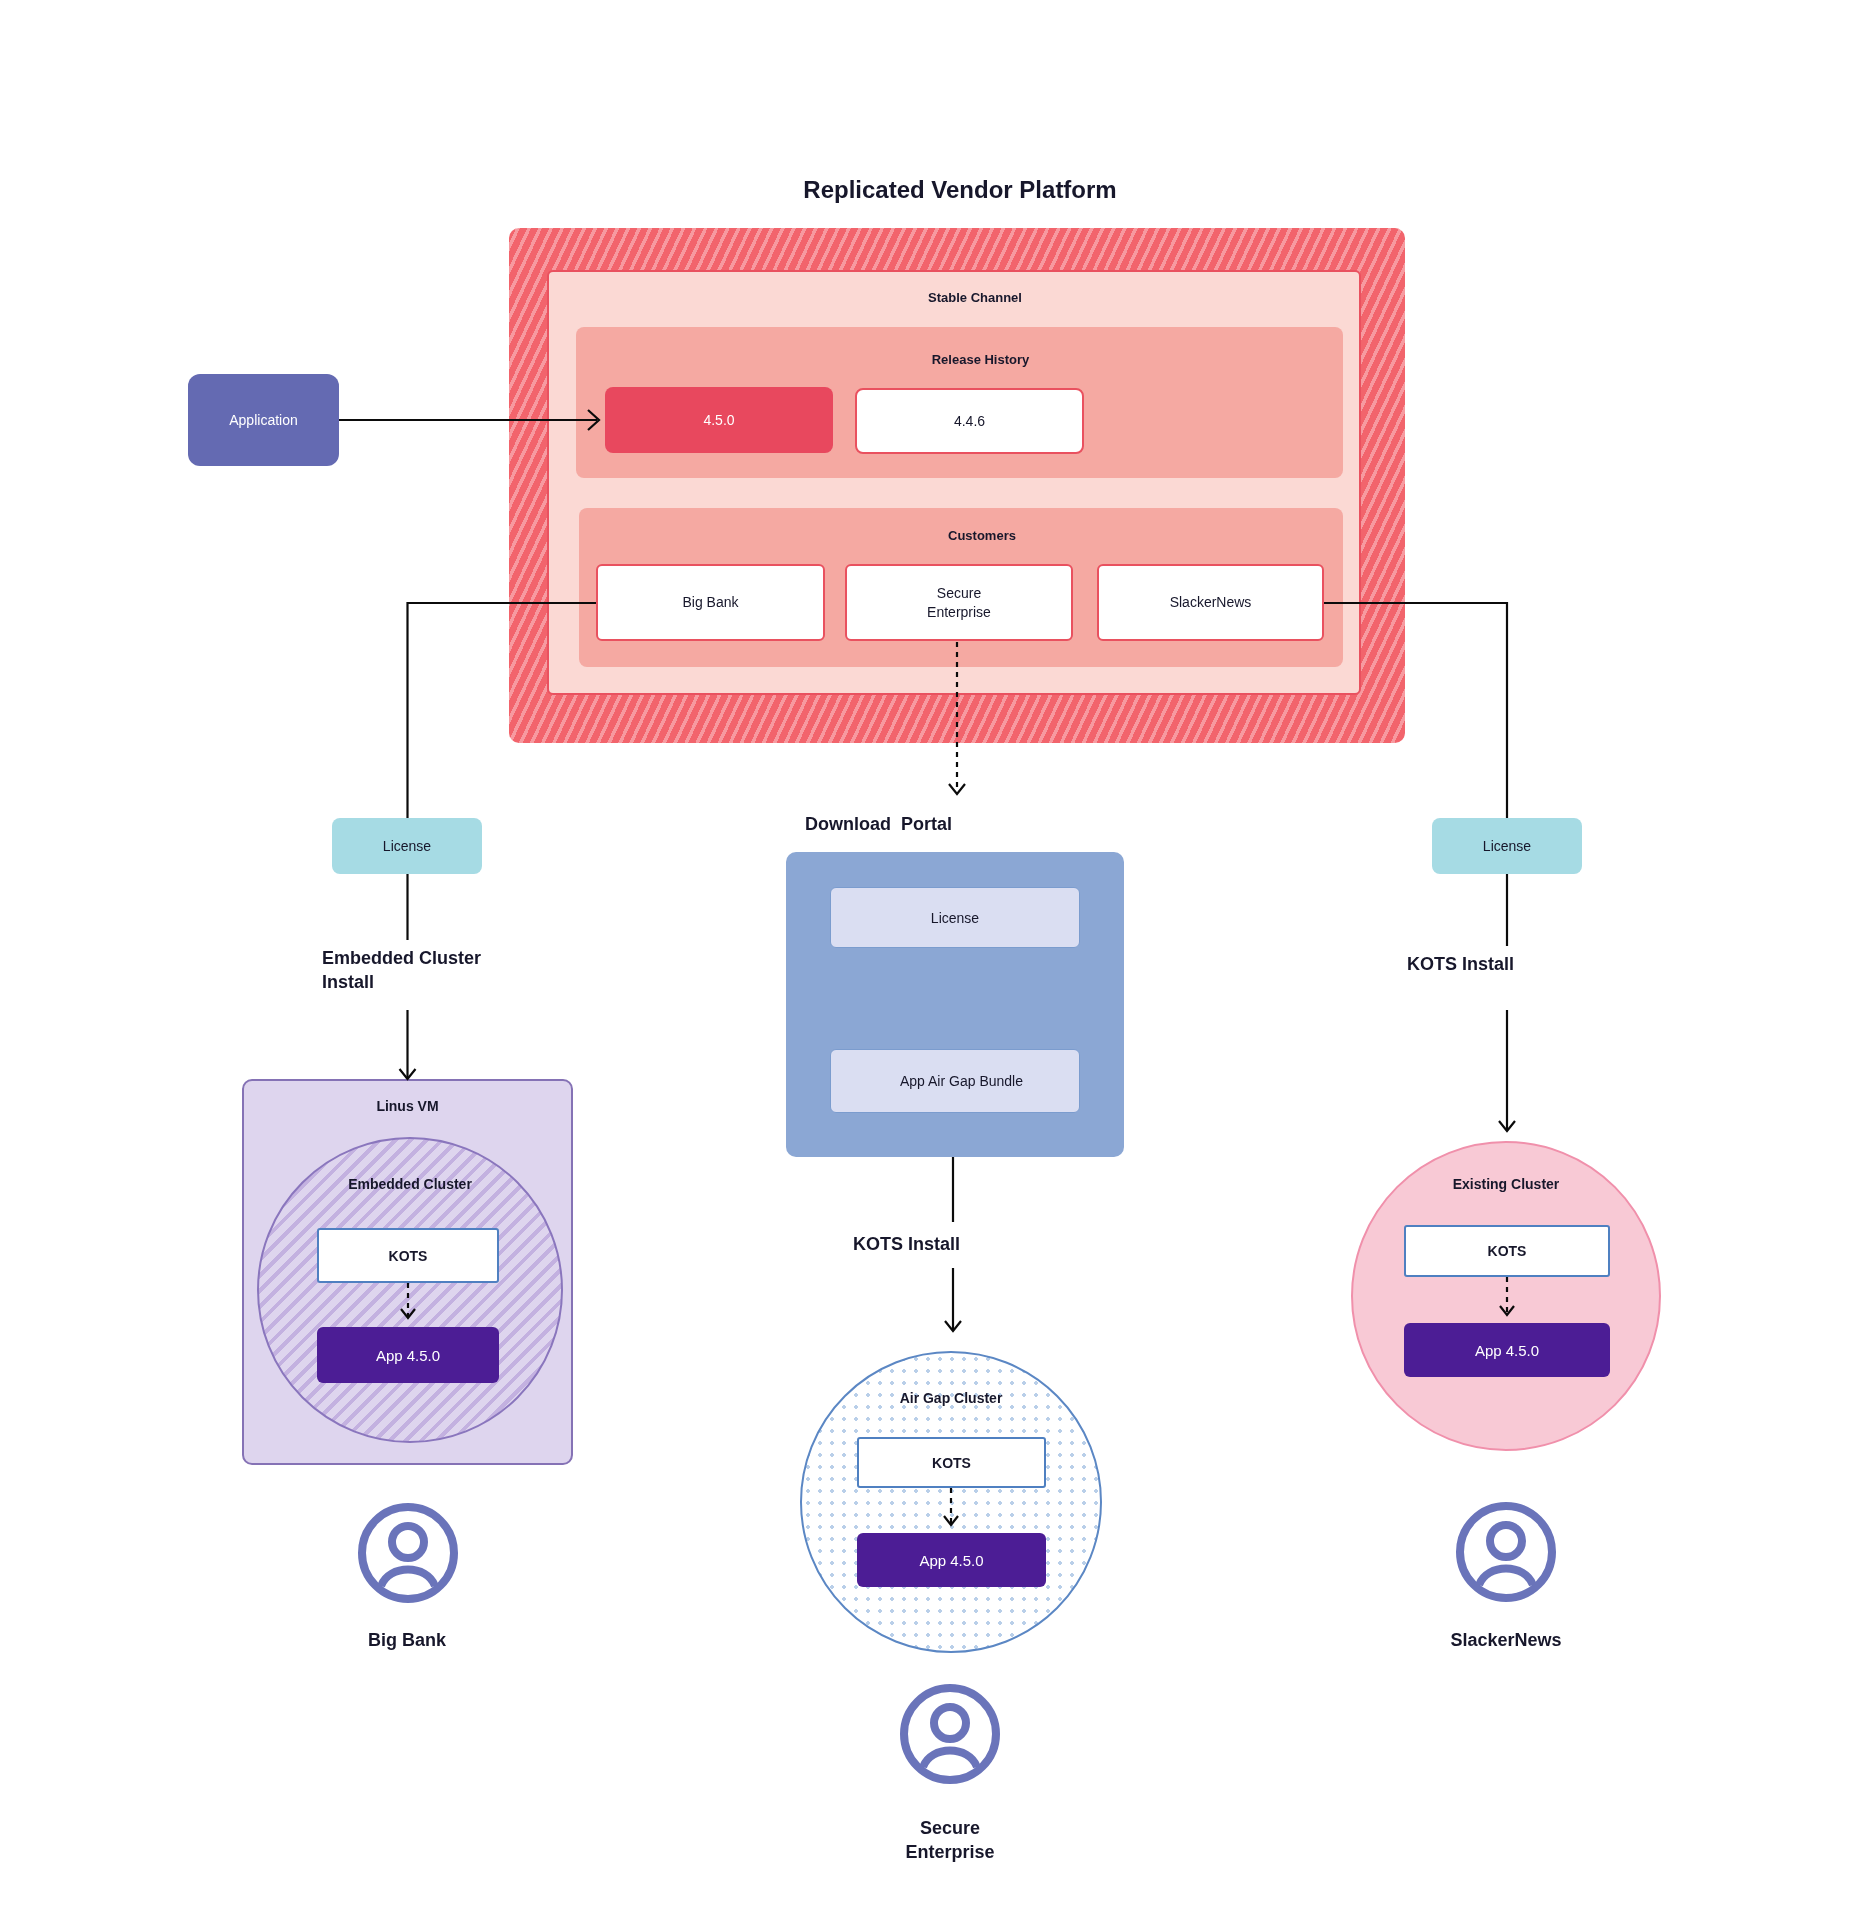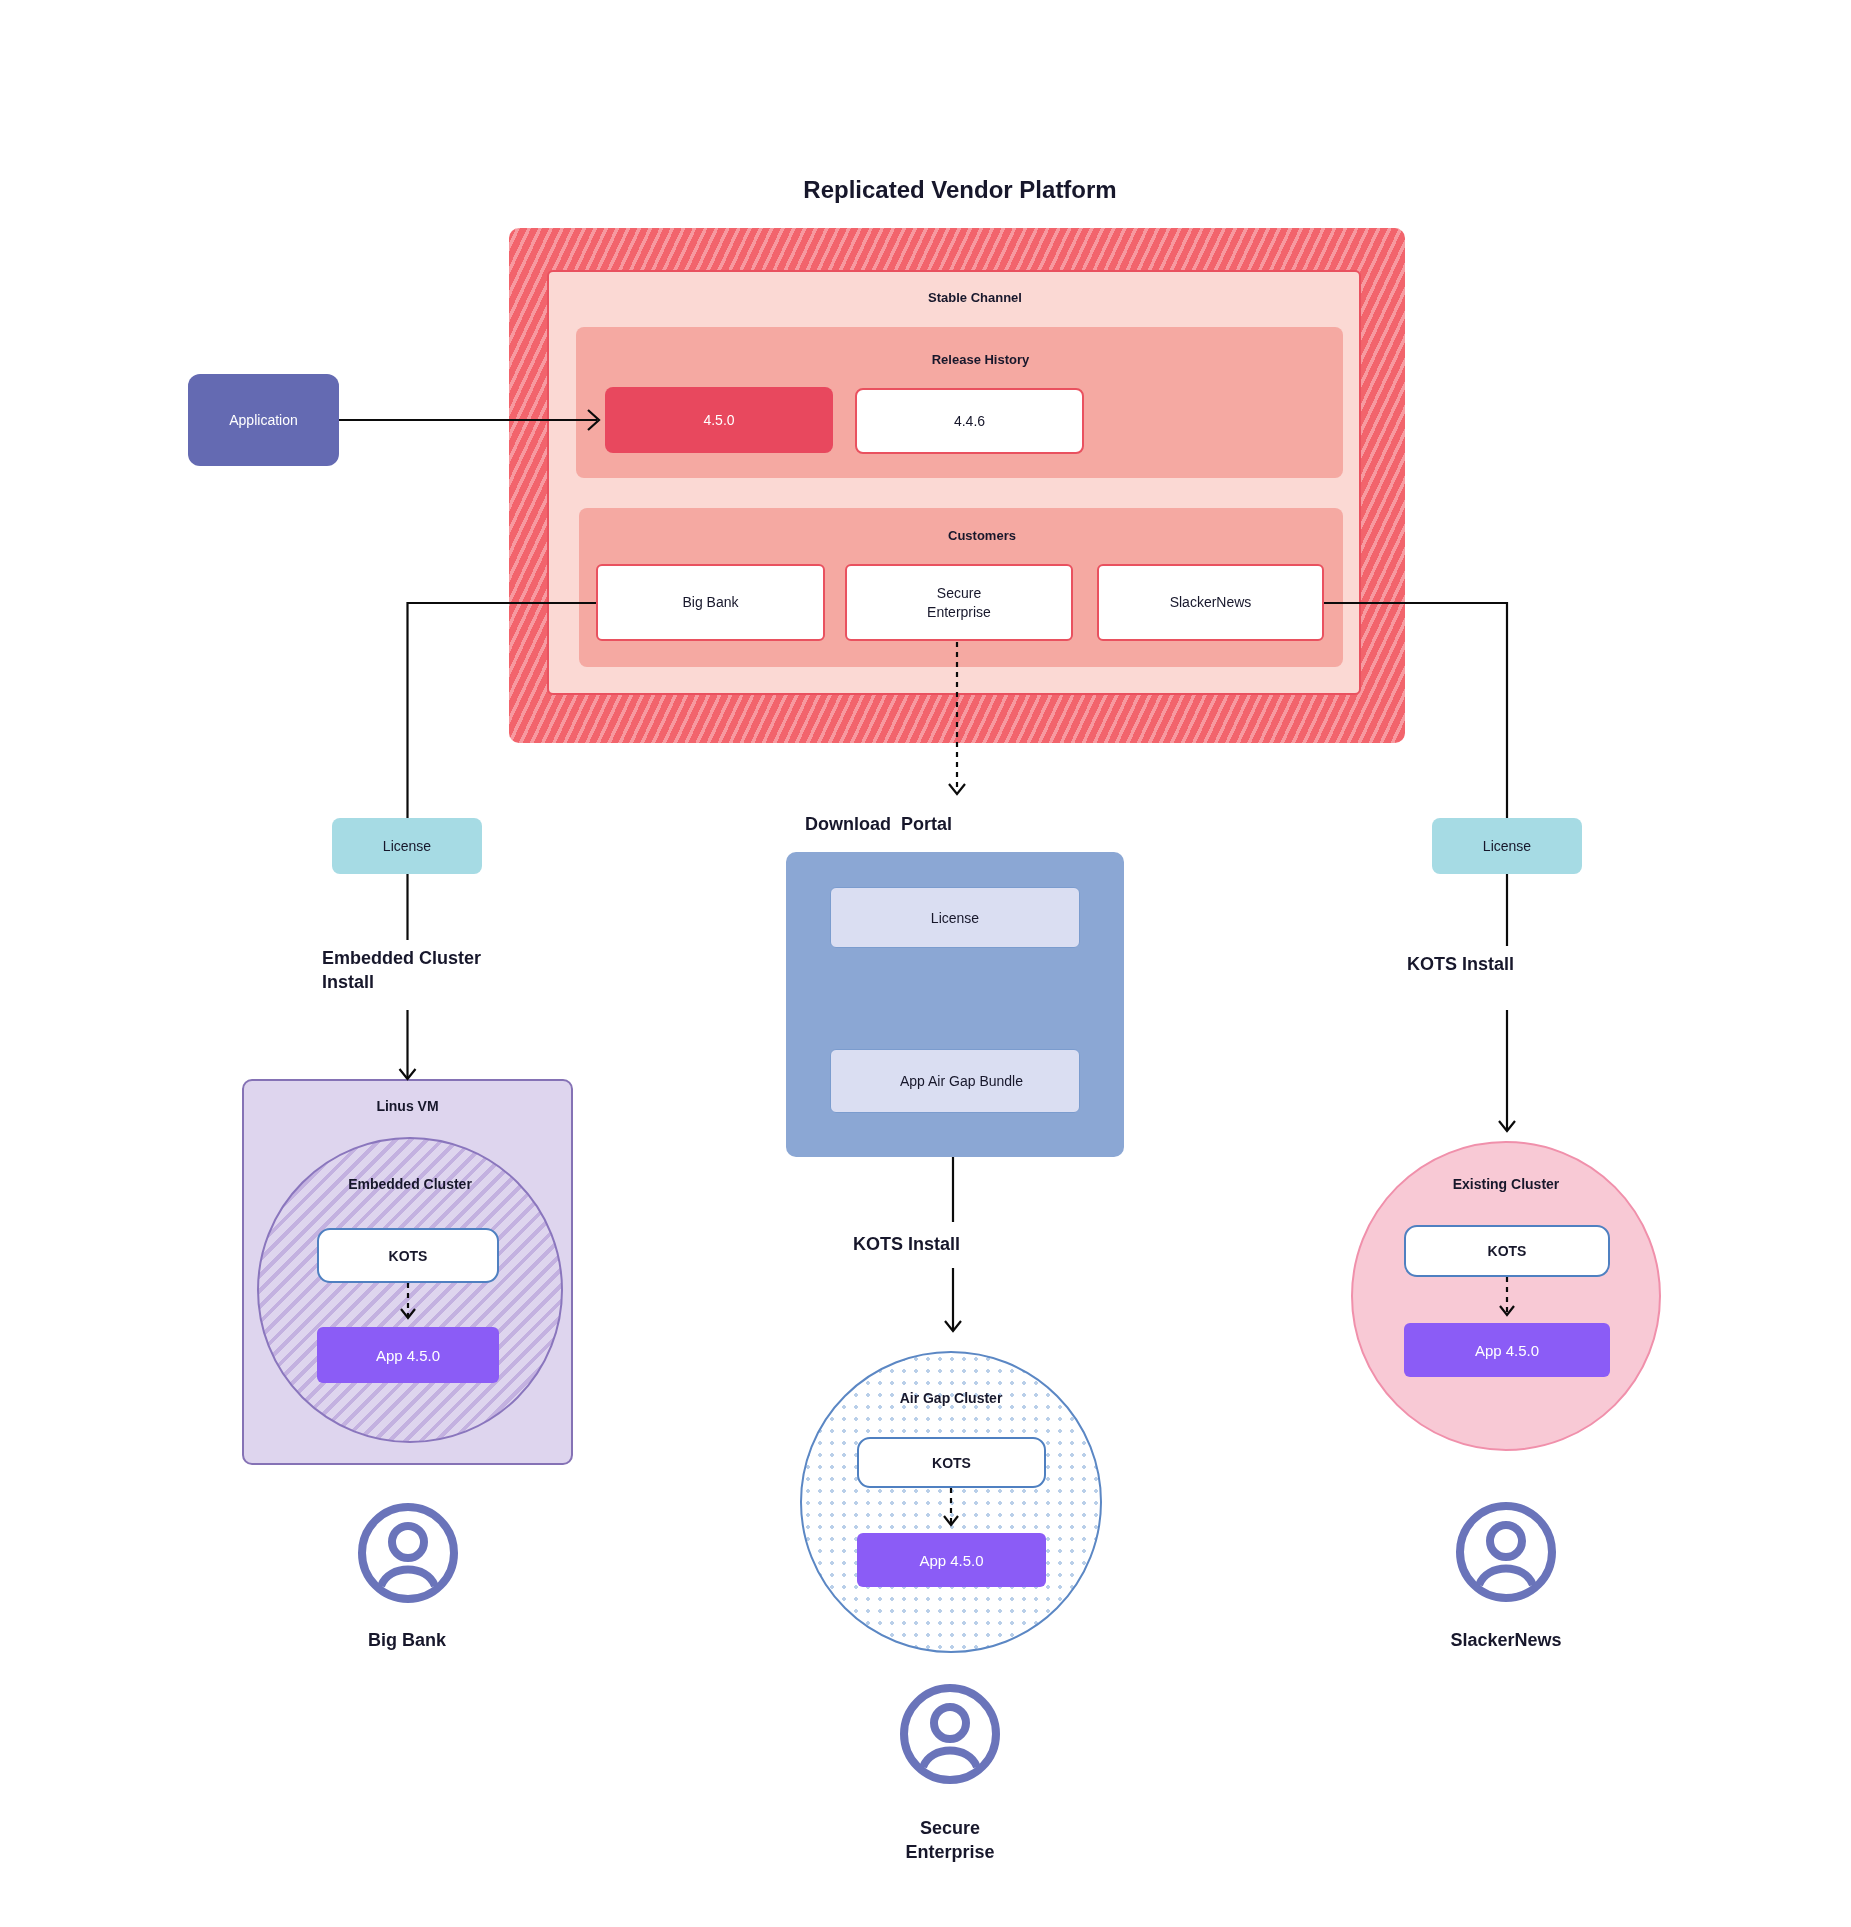--- a/index.html
+++ b/index.html
@@ -56,27 +56,27 @@
 
   .linus-vm{left:242px;top:1079px;width:331px;height:386px;background:#ded5ee;
     border:2px solid #8572b5;border-radius:10px;}
   .vm-label{left:242px;top:1098px;width:331px;font-size:14px;font-weight:600;text-align:center;}
   .ec-circle{left:257px;top:1137px;width:306px;height:306px;border-radius:50%;
     border:2px solid #8a76bd;
     background:repeating-linear-gradient(135deg,#ded5ee 0 7px,#c3b1e0 7px 11px);}
   .circle-label{font-size:14px;font-weight:600;text-align:center;}
   .ec-circle-label{left:257px;top:1176px;width:306px;}
 
-  .kots-box{background:#fff;border:2px solid #4f80c1;border-radius:13px;
+  .kots-box{background:#fff;border:2px solid #4f80c1;border-radius:3px;
     font-size:14px;font-weight:600;}
   .kots-left{left:317px;top:1228px;width:182px;height:55px;}
   .kots-mid{left:857px;top:1437px;width:189px;height:51px;}
   .kots-right{left:1404px;top:1225px;width:206px;height:52px;}
 
-  .app-box{background:#8b5cf6;color:#fff;border-radius:6px;font-size:15px;font-weight:500;}
+  .app-box{background:#4c1d95;color:#fff;border-radius:6px;font-size:15px;font-weight:500;}
   .app-left{left:317px;top:1327px;width:182px;height:56px;}
   .app-mid{left:857px;top:1533px;width:189px;height:54px;}
   .app-right{left:1404px;top:1323px;width:206px;height:54px;}
 
   .airgap-circle{left:800px;top:1351px;width:302px;height:302px;border-radius:50%;
     border:2px solid #5b87c4;background-color:#fff;
     background-image:radial-gradient(#b9cfe9 1.6px,transparent 1.8px);
     background-size:12px 12px;}
   .airgap-label{left:800px;top:1390px;width:302px;}
   .existing-circle{left:1351px;top:1141px;width:310px;height:310px;border-radius:50%;

